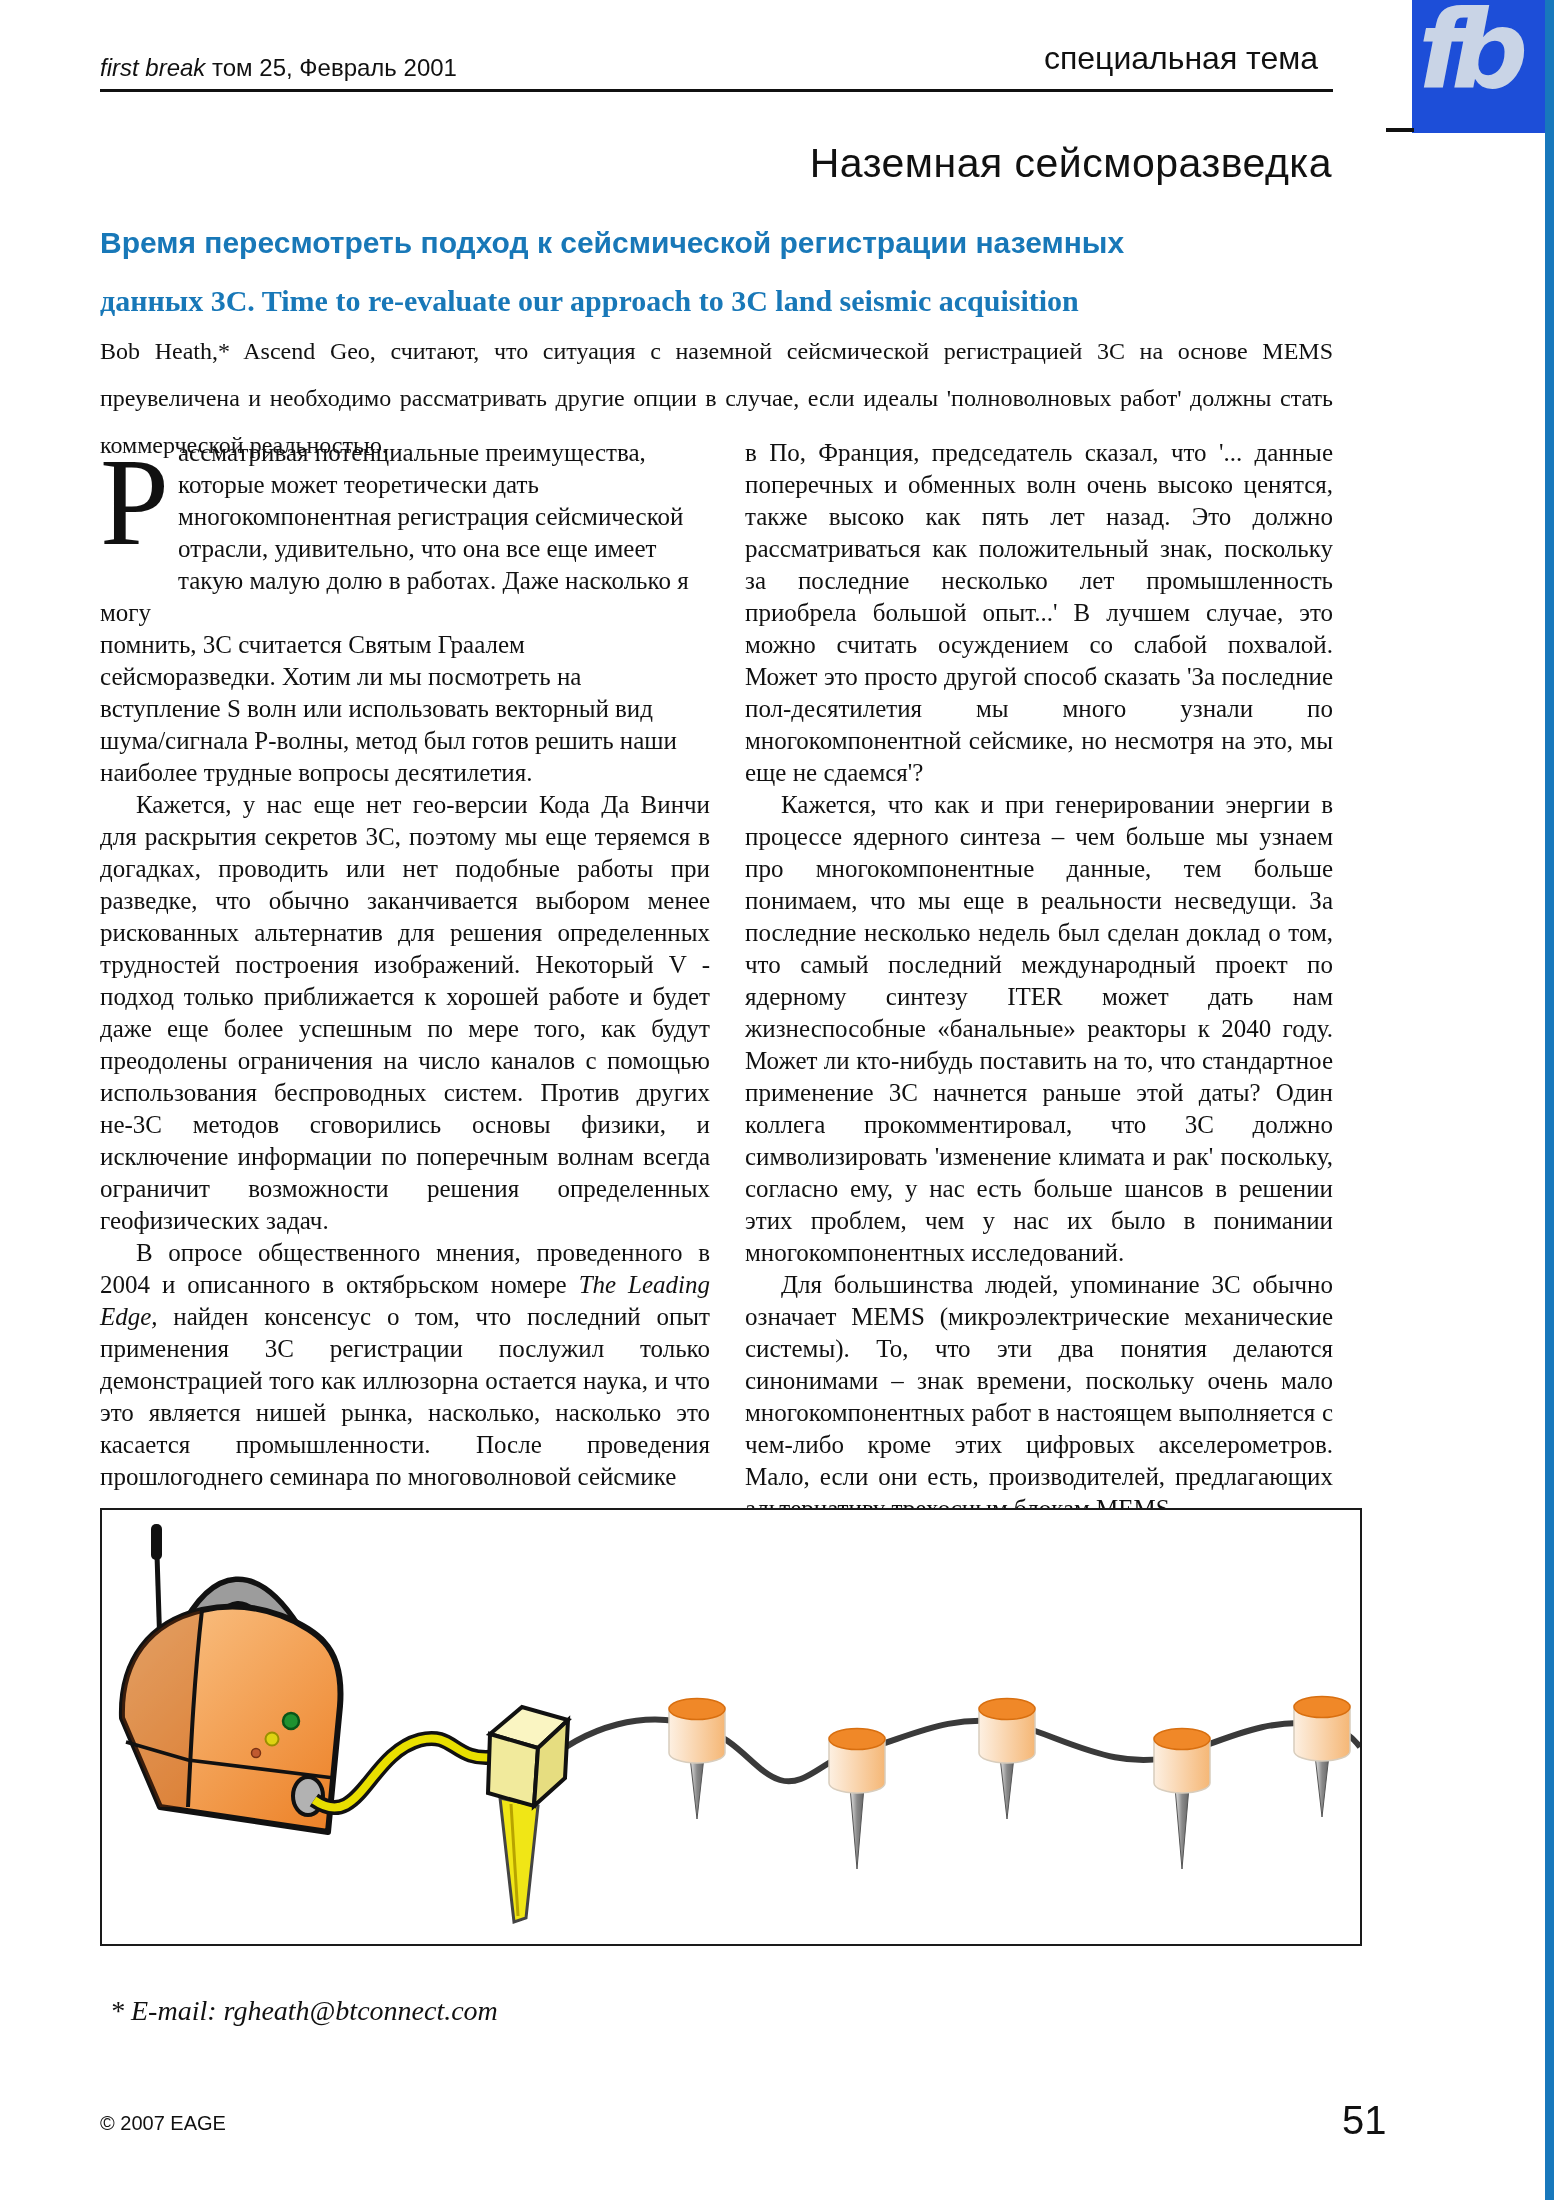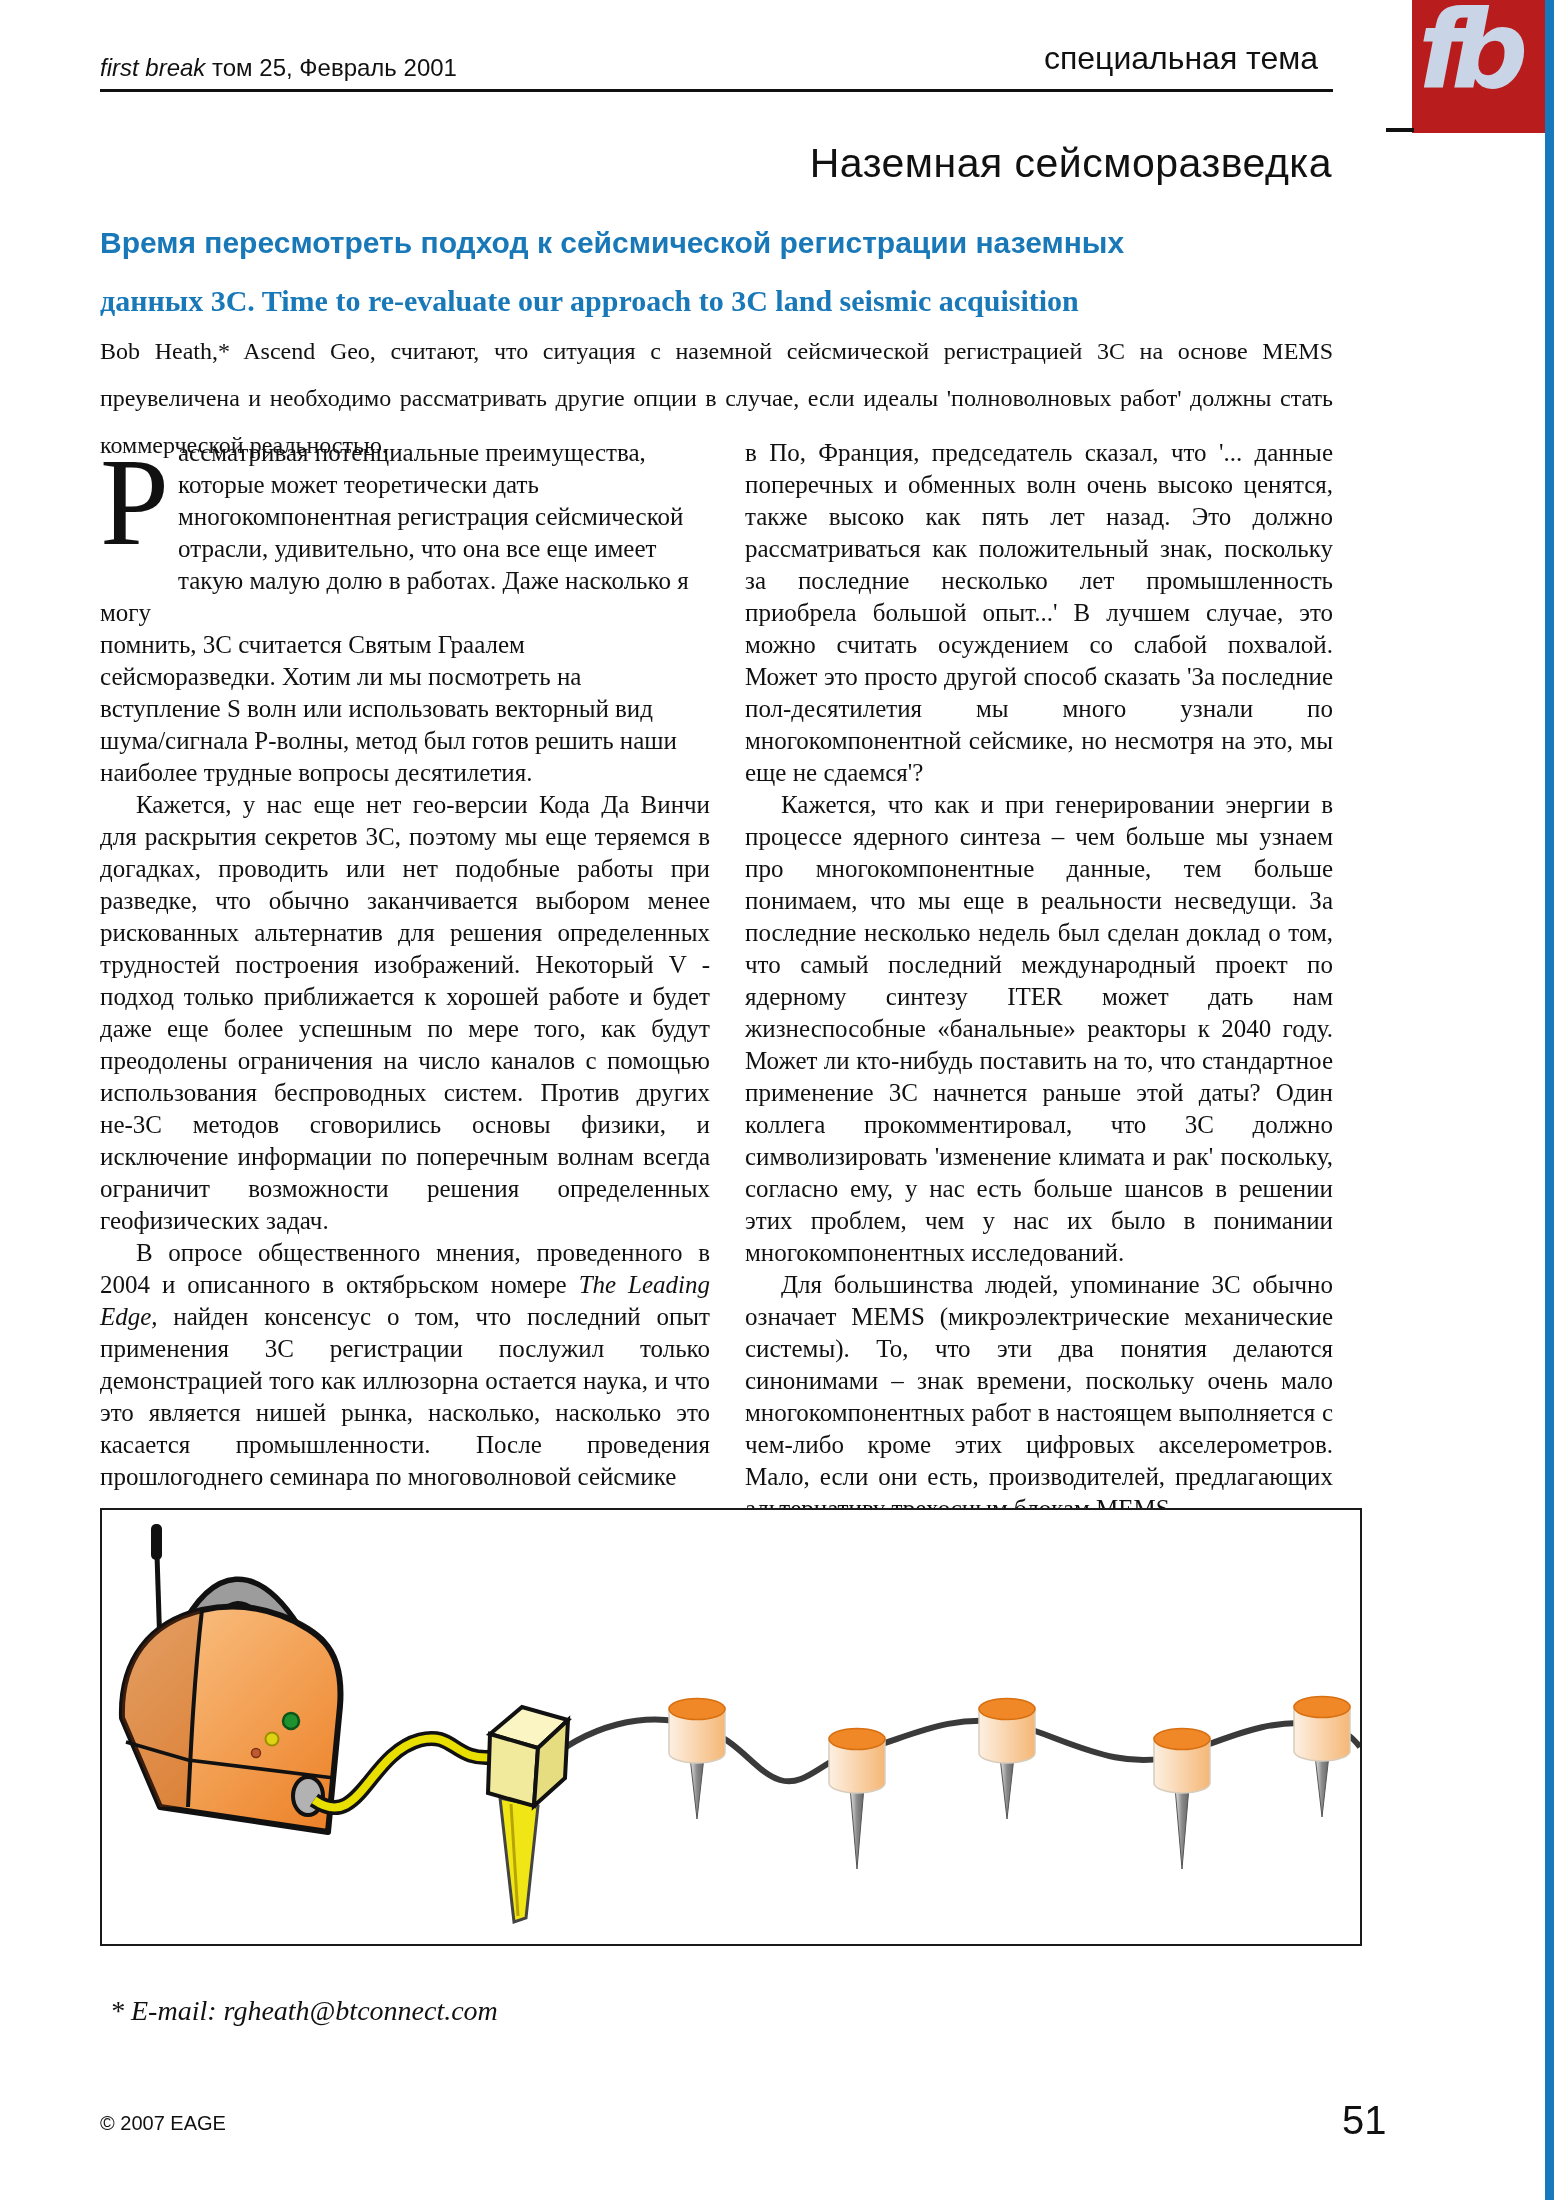--- a/index.html
+++ b/index.html
@@ -6,21 +6,21 @@
   body{
     width:1554px;height:2200px;position:relative;background:#ffffff;
     font-family:"Liberation Serif", serif;color:#111;overflow:hidden;
   }
   .sans{font-family:"Liberation Sans", sans-serif;}
 
   
   .edge-bar{position:absolute;left:1545px;top:0;width:9px;height:2200px;background:#1878bc;}
 
   
-  .fb-logo{position:absolute;left:1412px;top:0;width:133px;height:133px;background:#b91c1c;overflow:hidden;}
+  .fb-logo{position:absolute;left:1412px;top:0;width:133px;height:133px;background:#1d4ed8;overflow:hidden;}
   .fb-logo .glyph{
     position:absolute;left:6px;top:-12px;
     font-family:"DejaVu Sans", sans-serif;font-weight:bold;font-style:italic;
     font-size:108px;letter-spacing:-14px;color:#c9d4e6;
   }
   .logo-tick{position:absolute;left:1386px;top:128px;width:28px;height:4px;background:#111;}
 
   
   .journal-line{position:absolute;left:100px;top:54px;font-size:24px;}
   .journal-line .jname{font-style:italic;}

